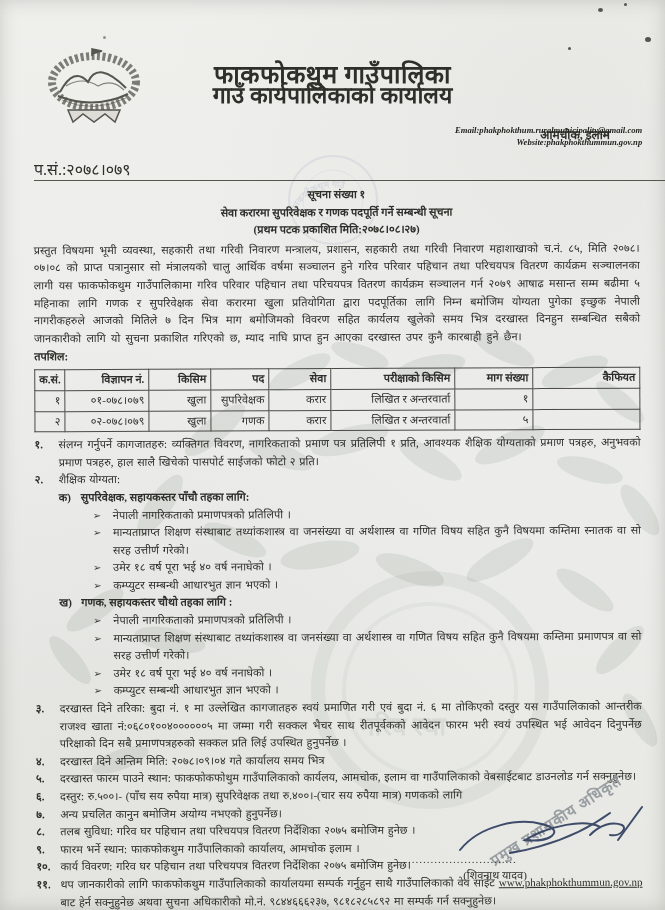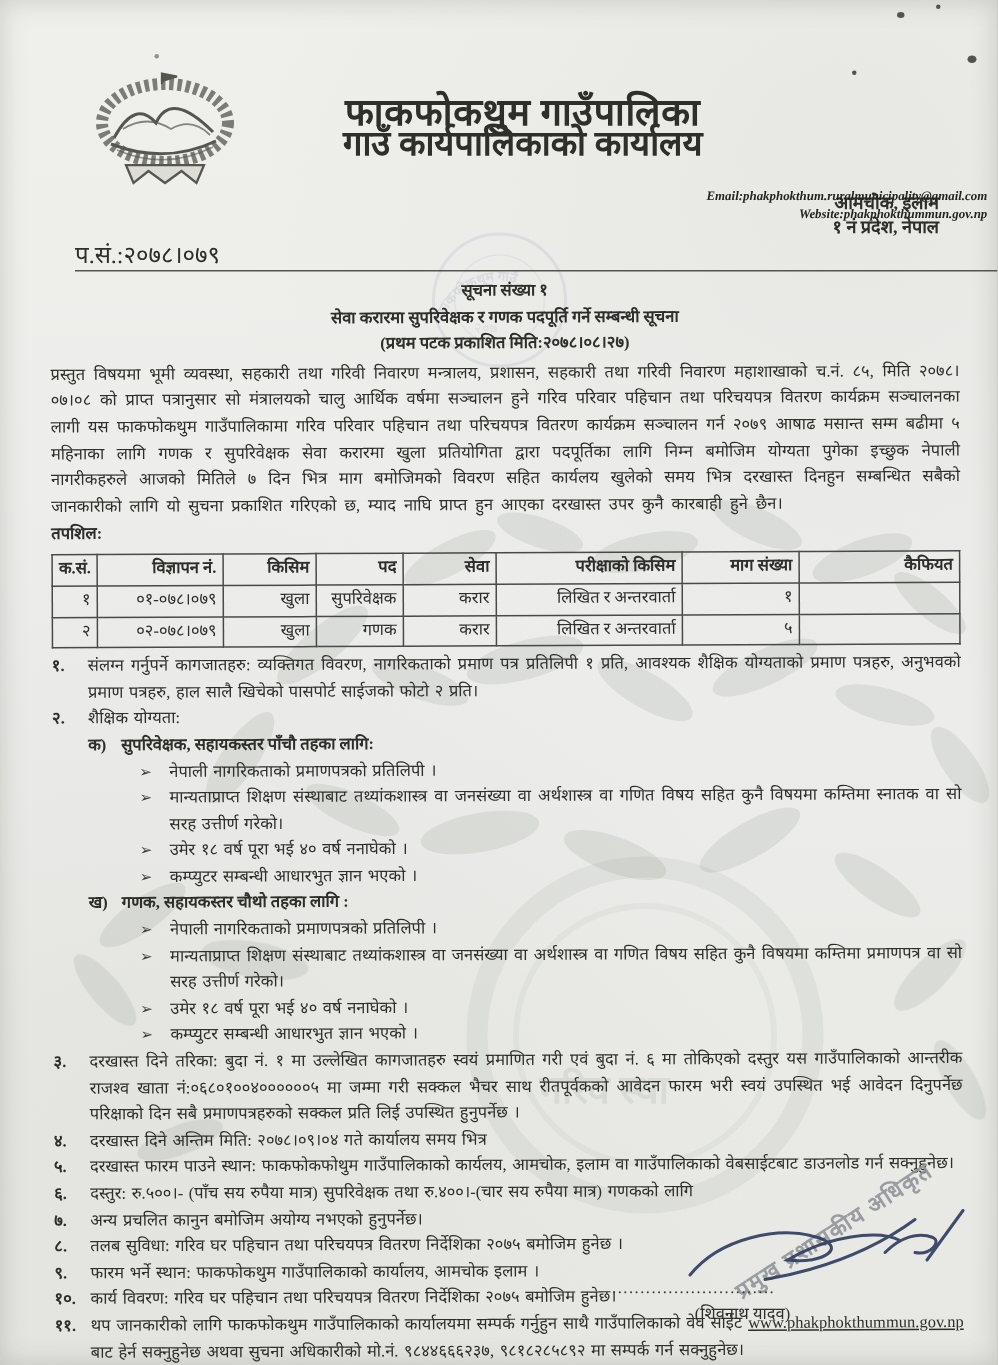--- a/index.html
+++ b/index.html
@@ -4,21 +4,21 @@
 <style>
   html,body{margin:0;padding:0;background:#cfcfcc;}
   .page{position:relative;width:665px;height:910px;overflow:hidden;margin:0 auto;
     background:
       radial-gradient(circle at 85% 10%, rgba(120,120,115,.06), transparent 40%),
       radial-gradient(circle at 15% 80%, rgba(120,120,115,.05), transparent 45%),
       linear-gradient(180deg,#efefec 0%,#ecedea 55%,#e7e8e3 100%);
     box-shadow:inset 0 0 18px rgba(90,90,85,.25);
     font-family:"Liberation Serif","DejaVu Serif",serif;color:#2e2e2a;}
   .wm{position:absolute;left:0;top:0;z-index:0;pointer-events:none;}
-  .hdr{position:absolute;left:0;top:0;width:539px;height:182px;z-index:2;margin-left:16px;}
+  .hdr{position:absolute;left:0;top:0;width:539px;height:182px;z-index:2;}
   .emblem{position:absolute;left:42px;top:48px;}
   .t1{position:absolute;left:0;top:56px;width:665px;text-align:center;font-size:25px;font-weight:700;letter-spacing:.5px;}
   .t2{position:absolute;left:0;top:78px;width:665px;text-align:center;font-size:23px;font-weight:700;}
   .addr{position:absolute;left:0;top:127px;width:610px;text-align:right;font-size:12px;font-weight:700;line-height:16px;}
   .mail{position:absolute;left:455px;top:124px;font-size:8.6px;font-style:italic;font-weight:700;line-height:12px;color:#23231f;text-align:right;}
   .ref{position:absolute;left:34px;top:158px;font-size:16px;}
   .rule{position:absolute;left:34px;top:180px;width:631px;border-top:1.6px solid #55554f;}
   .content{position:absolute;left:35px;top:186px;width:606px;z-index:2;font-size:11px;line-height:17.6px;transform:rotate(-0.25deg);}
   .c{text-align:center;font-weight:700;}
   .body-p{text-align:justify;word-spacing:2.5px;margin-top:2px;}
@@ -111,21 +111,20 @@
         <path d="M24 38 Q40 28 56 38 Q70 30 82 42" stroke-width="1.2" opacity="0.7"></path>
         <path d="M16 48 Q52 62 86 46" stroke-width="2"></path>
         <path d="M20 52 Q52 66 84 50" stroke-width="1" opacity="0.6"></path>
       </g>
       <path d="M26 62 L78 62 L73 74 L63 66 L52 74 L41 66 L31 74 Z" fill="#dddcd6" stroke="#56564f" stroke-width="1.5"></path>
     </svg>
     <div class="t1">फाकफोकथुम गाउँपालिका</div>
     <div class="t2">गाउँ कार्यपालिकाको कार्यालय</div>
     <div class="addr">
       <div>आमचोक, इलाम</div>
-      <div>१ नं प्रदेश, नेपाल</div>
     </div>
     <div class="mail">
       <div>Email:phakphokthum.ruralmunicipality@gmail.com</div>
       <div>Website:phakphokthummun.gov.np</div>
     </div>
     <div class="ref">प.सं.:२०७८।०७९</div>
     <div class="rule"></div>
   </div>
 
   <div class="content">

